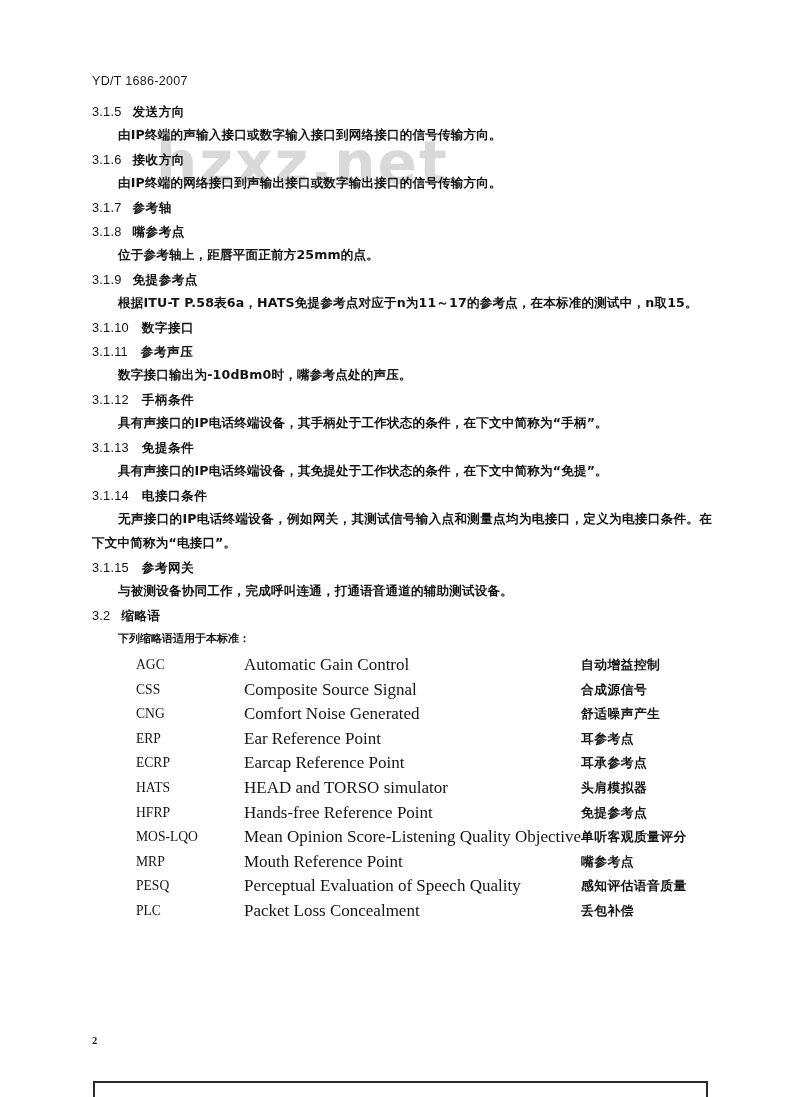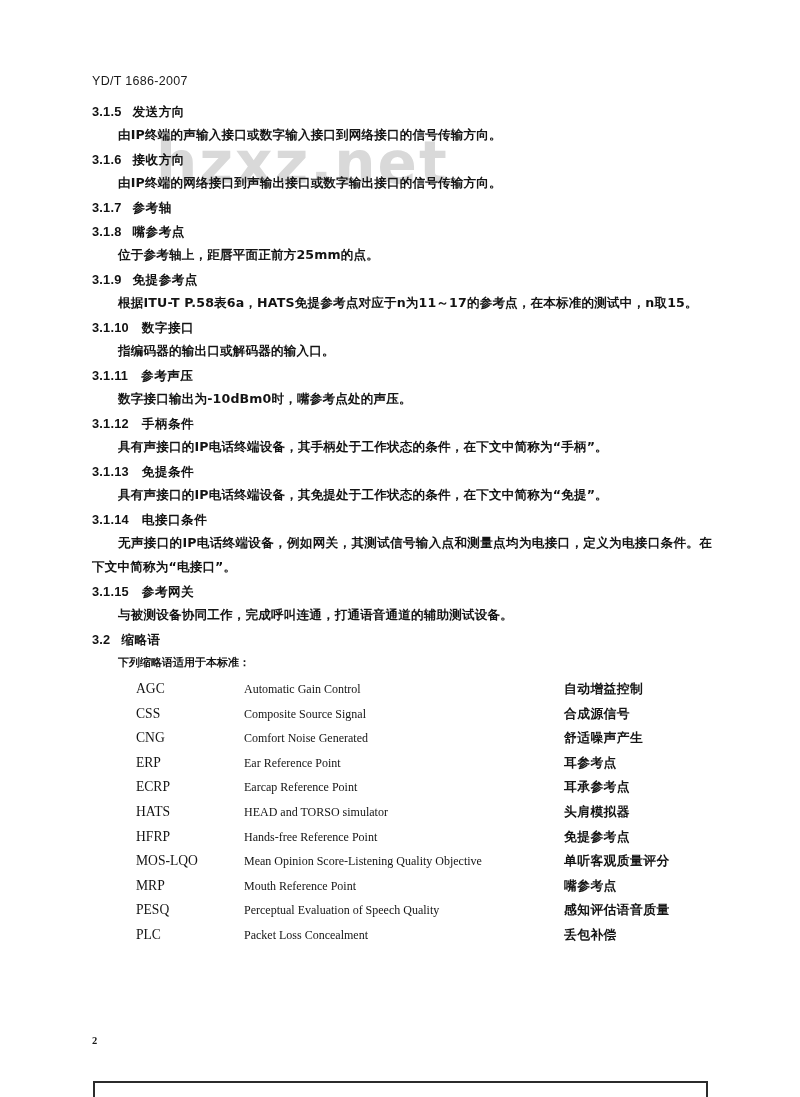--- a/index.html
+++ b/index.html
@@ -66,21 +66,20 @@
   .clause-head {
     font-family: "Liberation Sans", sans-serif;
     font-size: 12.8px;
     color: #121212;
     line-height: 23px;
     white-space: nowrap;
   }
   .clause-head .num {
     font-family: "Liberation Sans", sans-serif;
     letter-spacing: 0.2px;
-    font-weight: bold;
   }
   .clause-head .ttl {
     font-family: "DejaVu Sans", sans-serif;
     font-weight: bold;
     font-size: 12.6px;
     margin-left: 11px;
     letter-spacing: 0.5px;
     text-align: right;
   }
   .clause-head.lvl2 .ttl {
@@ -123,21 +122,21 @@
     width: 108px;
     font-family: "Liberation Serif", serif;
     font-size: 13.6px;
     color: #141414;
     white-space: nowrap;
     margin-top: 9px;
   }
   .abbr-table td.c-en {
     width: 320px;
     font-family: "Liberation Serif", serif;
-    font-size: 12px;
+    font-size: 17px;
     color: #141414;
     white-space: nowrap;
   }
   .abbr-table td.c-cn {
     font-family: "DejaVu Sans", sans-serif;
     font-weight: bold;
     font-size: 12.8px;
     color: #141414;
     white-space: nowrap;
     letter-spacing: 0.4px;
@@ -196,21 +195,20 @@
         <p class="clause-body">位于参考轴上，距唇平面正前方25mm的点。</p>
       </div>
 
       <div class="clause">
         <div class="clause-head"><span class="num">3.1.9</span><span class="ttl">免提参考点</span></div>
         <p class="clause-body">根据ITU-T P.58表6a，HATS免提参考点对应于n为11～17的参考点，在本标准的测试中，n取15。</p>
       </div>
 
       <div class="clause">
         <div class="clause-head lvl2"><span class="num">3.1.10</span><span class="ttl">数字接口</span></div>
-        <p class="clause-body">指编码器的输出口或解码器的输入口。</p>
       </div>
 
       <div class="clause">
         <div class="clause-head lvl2"><span class="num">3.1.11</span><span class="ttl">参考声压</span></div>
         <p class="clause-body">数字接口输出为-10dBm0时，嘴参考点处的声压。</p>
       </div>
 
       <div class="clause">
         <div class="clause-head lvl2"><span class="num">3.1.12</span><span class="ttl">手柄条件</span></div>
         <p class="clause-body">具有声接口的IP电话终端设备，其手柄处于工作状态的条件，在下文中简称为“手柄”。</p>

